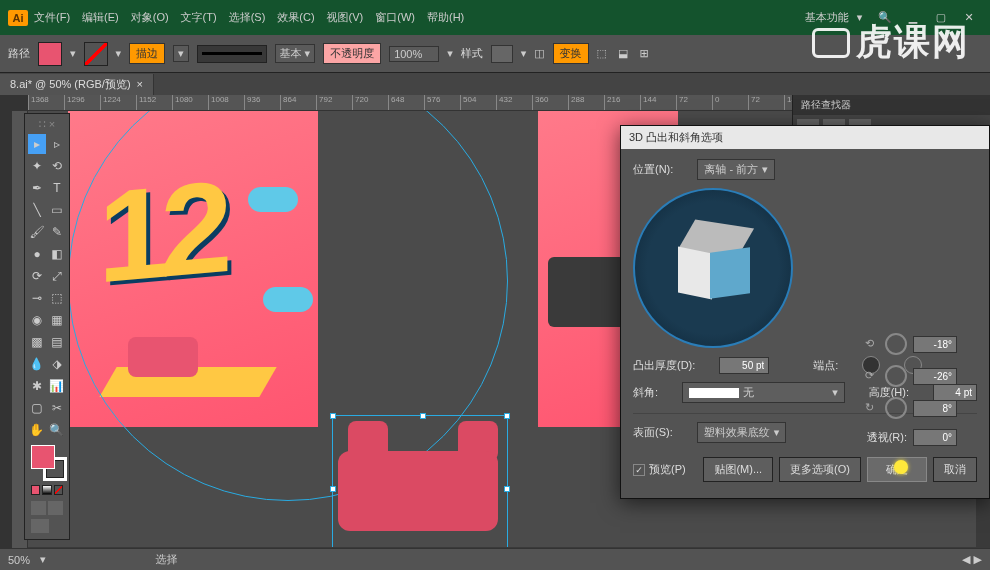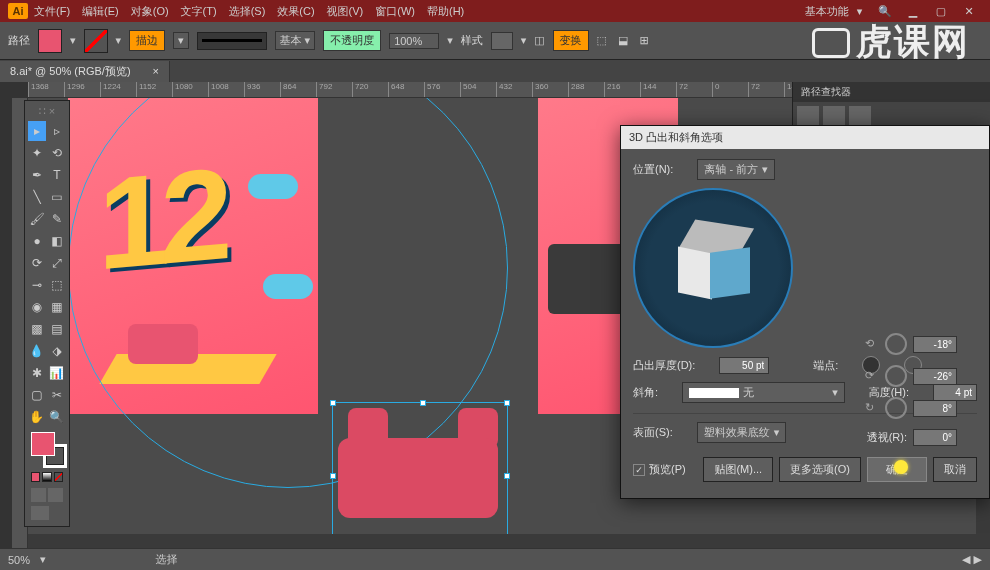--- a/index.html
+++ b/index.html
@@ -1,36 +1,36 @@
 <!DOCTYPE html>
 <html><head>
   <meta charset="utf-8">
   <style>
     * { margin: 0; padding: 0; box-sizing: border-box; font-family: "Microsoft YaHei", sans-serif; }
     body { width: 990px; height: 570px; background: #333333; overflow: hidden; position: relative; font-size: 11px; color: #ccc; }
     
-    .titlebar { height: 22px; background: #7f1d1d; display: flex; align-items: center; padding: 0 8px; }
+    .titlebar { height: 35px; background: #14532d; display: flex; align-items: center; padding: 0 8px; }
     .app-icon { width: 20px; height: 16px; background: #ff9900; border-radius: 2px; display:flex; align-items:center; justify-content:center; font-weight:bold; color:#5a3200; font-size:11px; }
     .menu-item { padding: 3px 6px; cursor: pointer; }
     .titlebar-right { margin-left: auto; display: flex; align-items: center; gap: 8px; }
     .win-controls { display: flex; gap: 2px; }
     .win-btn { width: 26px; height: 16px; display: flex; align-items: center; justify-content: center; cursor: pointer; }
     
     .control-bar { height: 38px; background: #535353; display: flex; align-items: center; padding: 0 8px; gap: 8px; border-bottom: 1px solid #222; }
     .control-label { color: #ddd; }
     .swatch { width: 24px; height: 24px; background: #e85470; border: 1px solid #222; }
     .swatch-no { width: 24px; height: 24px; border: 1px solid #222; background: linear-gradient(135deg, transparent 45%, red 45%, red 55%, transparent 55%); }
     .small-btn { background: #666; padding: 2px 6px; border: 1px solid #333; color: #ddd; cursor: pointer; }
     .stroke-preview { width: 70px; height: 18px; background: #383838; border:1px solid #222; display:flex; align-items:center; }
     .stroke-line { flex:1; height:3px; background:#000; margin:0 4px; }
     .dropdown-tiny { background:#5a5a5a; border:1px solid #333; padding:1px 4px; cursor:pointer; display:flex; align-items:center; gap:3px; }
     .opacity-box { background:#5a5a5a; border:1px solid #333; padding:1px 4px; width:50px; }
     
     .doc-tab-bar { height: 22px; background: #444; display: flex; align-items: center; }
-    .doc-tab { background: #535353; padding: 3px 10px; color: #ddd; border-right: 1px solid #333; display:flex; align-items:center; gap:22px; }
+    .doc-tab { background: #535353; padding: 3px 10px; color: #ddd; border-right: 1px solid #333; display:flex; align-items:center; gap:6px; }
     .doc-tab-close { cursor:pointer; }
     
     .main-area { position: relative; height: calc(570px - 22px - 38px - 22px - 22px); display: flex; }
     
     .ruler-h { position: absolute; top: 0; left: 28px; right: 0; height: 16px; background: #555; border-bottom: 1px solid #333; display:flex; font-size:8px; color:#aaa; overflow:hidden; }
     .ruler-tick { flex:0 0 36px; border-left:1px solid #888; padding-left:2px; }
     .ruler-v { position: absolute; top: 16px; left: 12px; bottom: 0; width: 16px; background: #555; border-right: 1px solid #333; }
     
     .toolbox { position: absolute; top: 18px; left: 24px; width: 46px; background: #535353; border: 1px solid #222; padding: 2px; z-index:10; }
     .tool-row { display: flex; }
@@ -131,21 +131,21 @@
   <div class="swatch"></div>
   <span>▾</span>
   <div class="swatch-no"></div>
   <span>▾</span>
   <span class="small-btn" style="background:#ff9900;color:#333">描边</span>
   <span class="dropdown-tiny">▾</span>
   <div class="stroke-preview">
       <div class="stroke-line"></div>
     </div>
   <span class="dropdown-tiny"><span>基本</span> ▾</span>
-  <span class="small-btn" style="background:#86efac;color:#333">不透明度</span>
+  <span class="small-btn" style="background:#fca5a5;color:#333">不透明度</span>
   <span class="opacity-box">100%</span>
   <span>▾</span>
   <span class="control-label">样式</span>
   <div style="width:22px;height:18px;background:#666;border:1px solid #333"></div>
   <span>▾</span>
   <span>◫</span>
   <span class="small-btn" style="background:#ff9900;color:#333">变换</span>
   <span style="letter-spacing:4px">⬚ ⬓ ⊞</span>
 </div>
 

